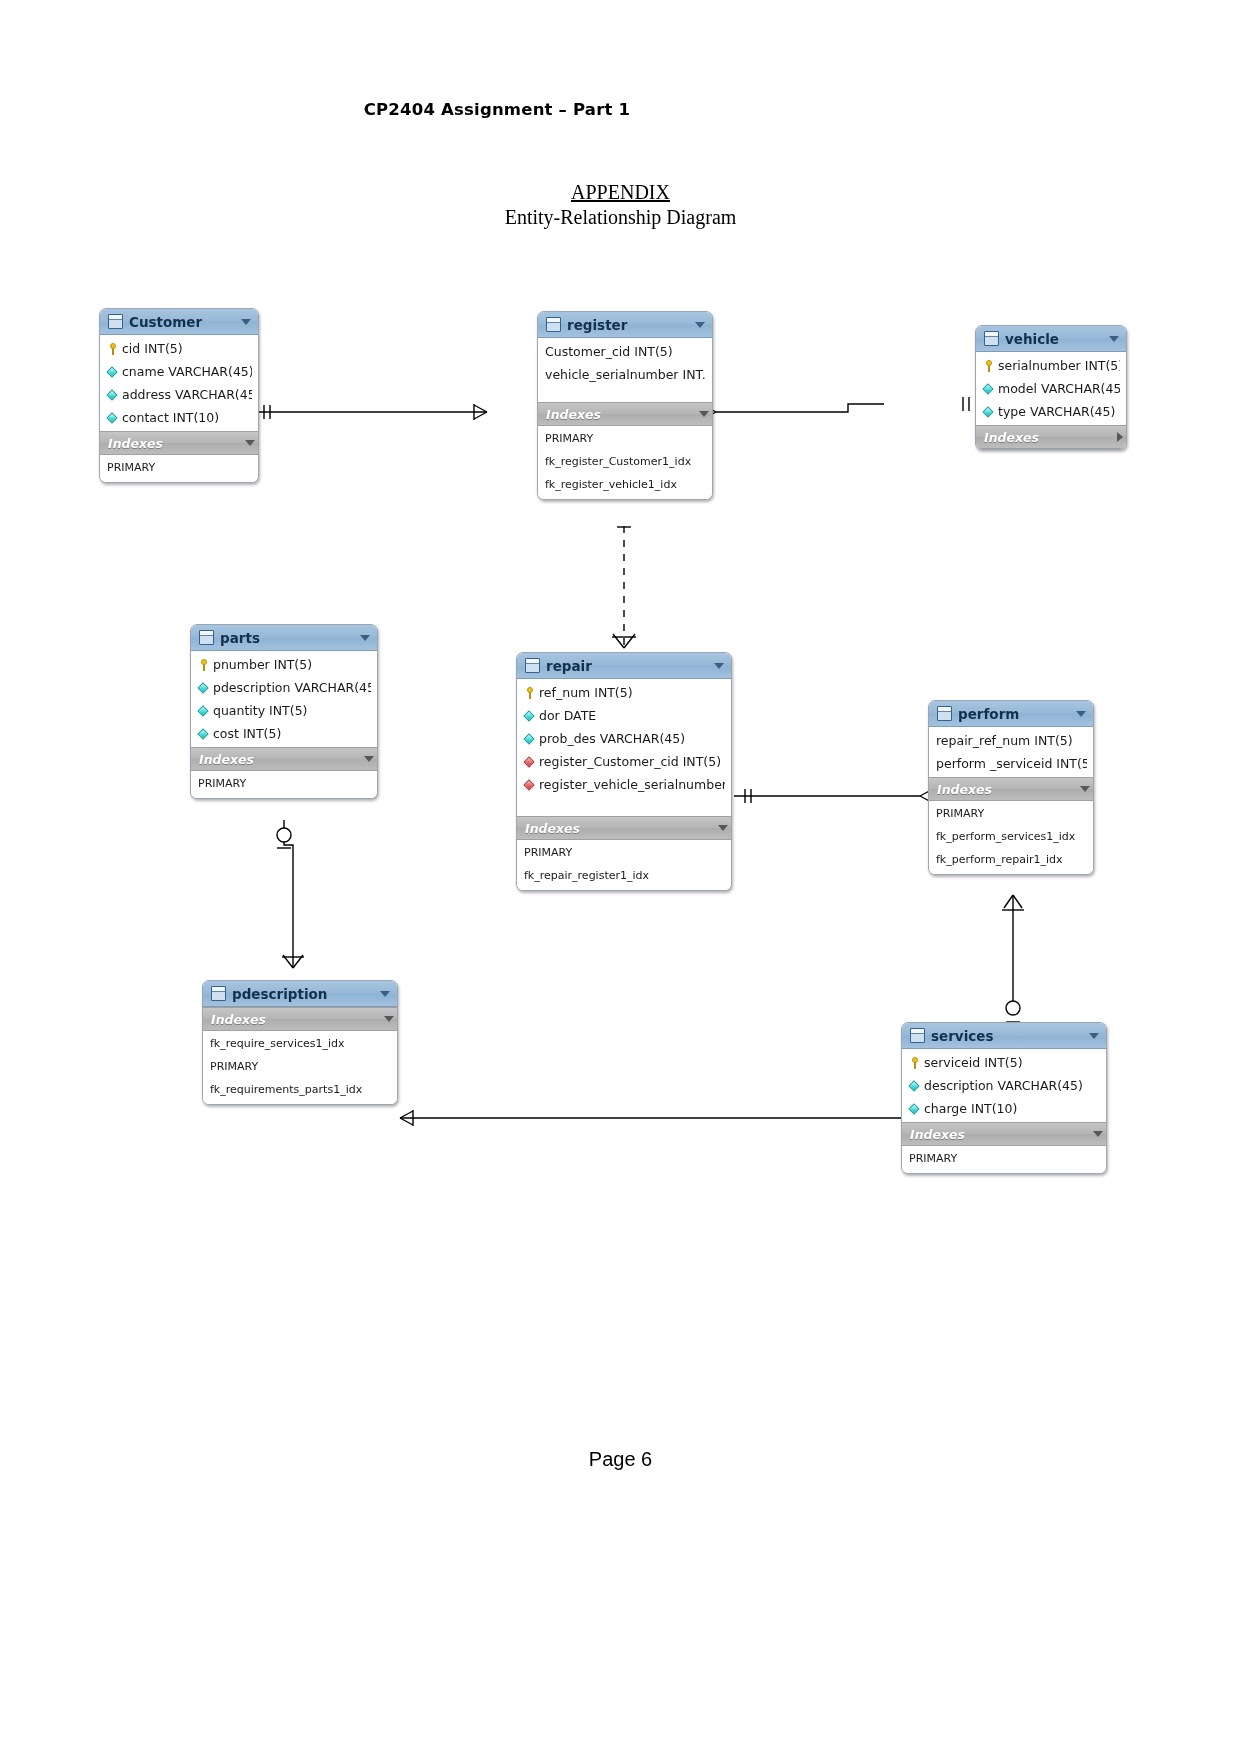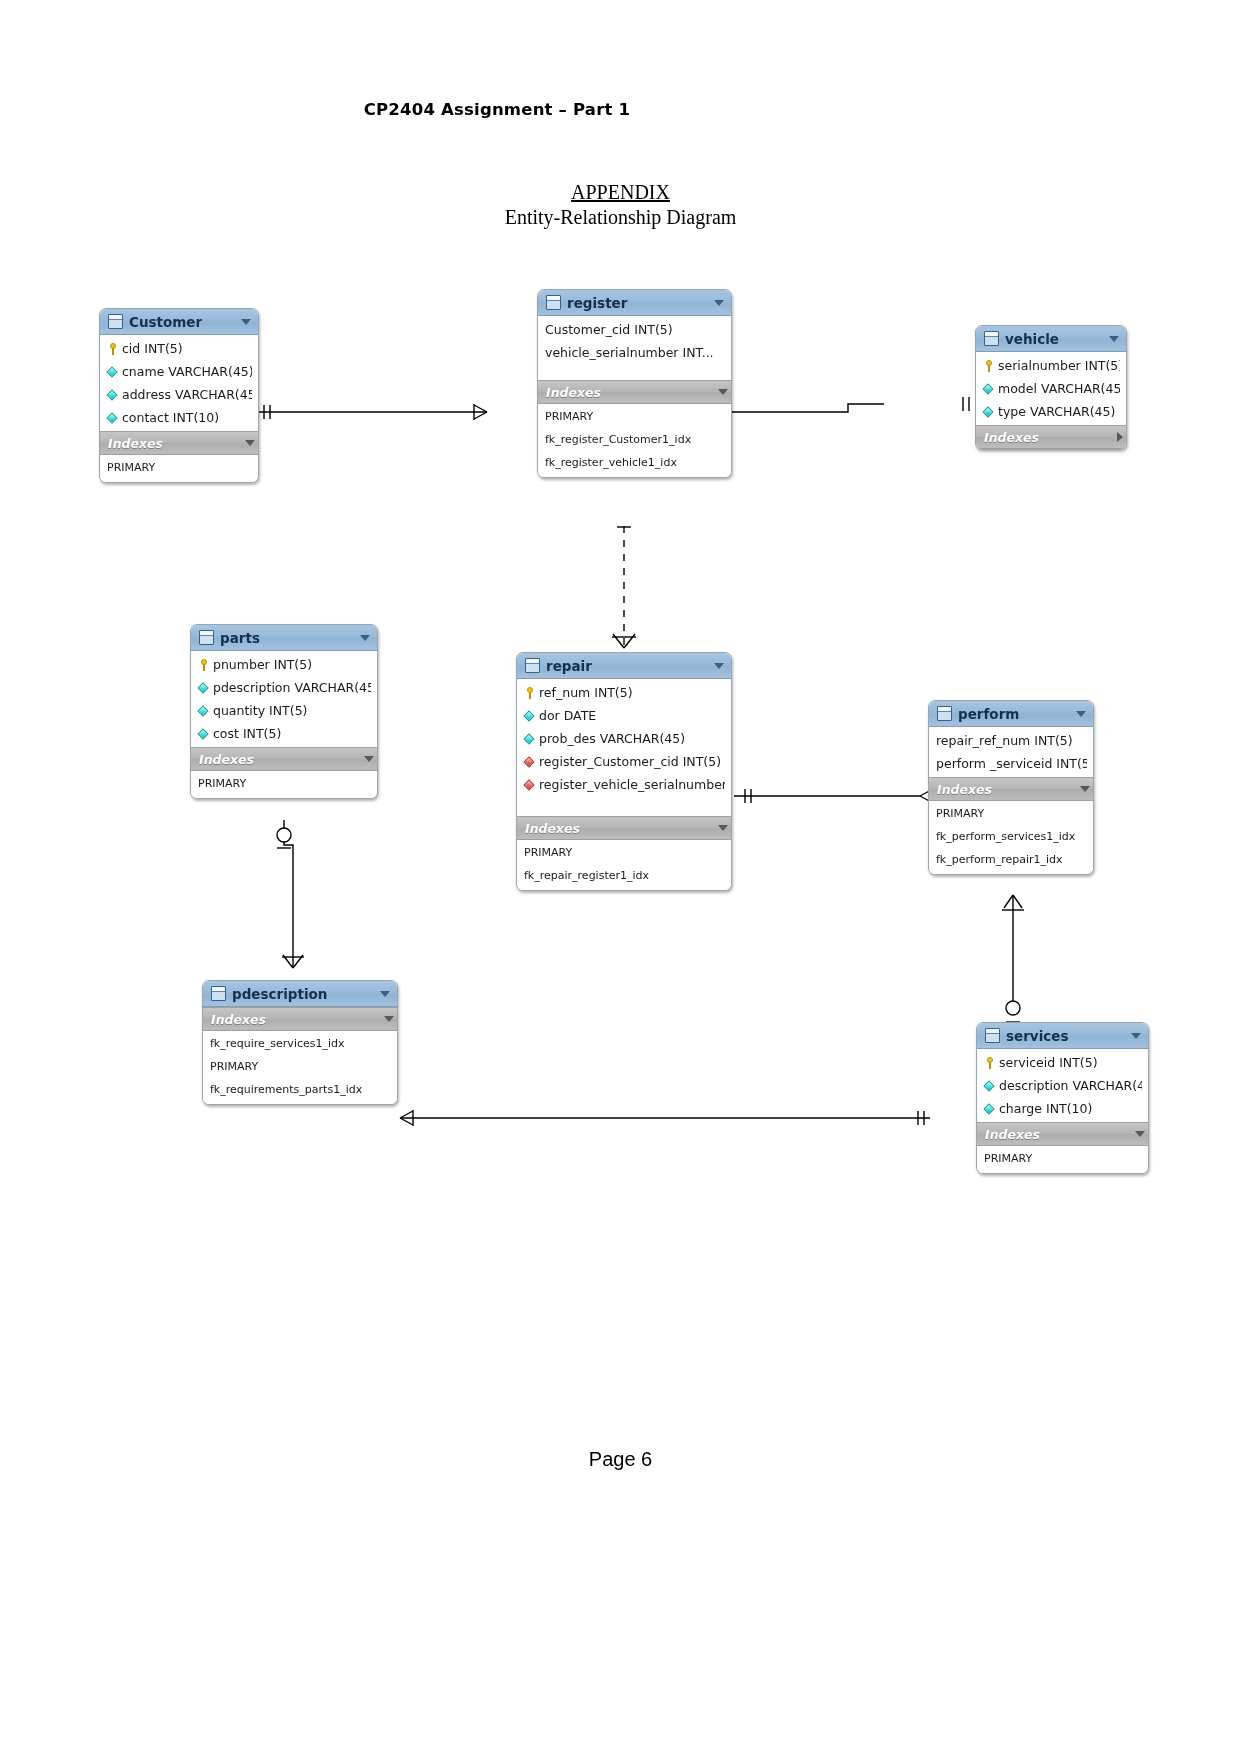--- a/index.html
+++ b/index.html
@@ -309,21 +309,21 @@
       <span class="itext">Indexes</span>
       <span class="caret-grey"></span>
     </div>
     <div class="idxs">
       <div class="idx">
           <span>PRIMARY</span>
         </div>
     </div>
   </div>
 
-  <div class="tbl" style="left:537px; top:289px; width:195px;">
+  <div class="tbl" style="left:537px; top:311px; width:176px;">
     <div class="tbl-hdr">
       <span class="ico-tbl"></span>
       <span class="tname">register</span>
       <span class="caret"></span>
     </div>
     <div class="cols">
       <div class="col">
           <span class="ctext">Customer_cid INT(5)</span>
         </div>
       <div class="col">
@@ -499,21 +499,21 @@
         </div>
       <div class="idx">
           <span>PRIMARY</span>
         </div>
       <div class="idx">
           <span>fk_requirements_parts1_idx</span>
         </div>
     </div>
   </div>
 
-  <div class="tbl" style="left:976px; top:1022px; width:173px;">
+  <div class="tbl" style="left:901px; top:1022px; width:206px;">
     <div class="tbl-hdr">
       <span class="ico-tbl"></span>
       <span class="tname">services</span>
       <span class="caret"></span>
     </div>
     <div class="cols">
       <div class="col">
           <span class="ico-key"></span>
           <span class="ctext">serviceid INT(5)</span>
         </div>

